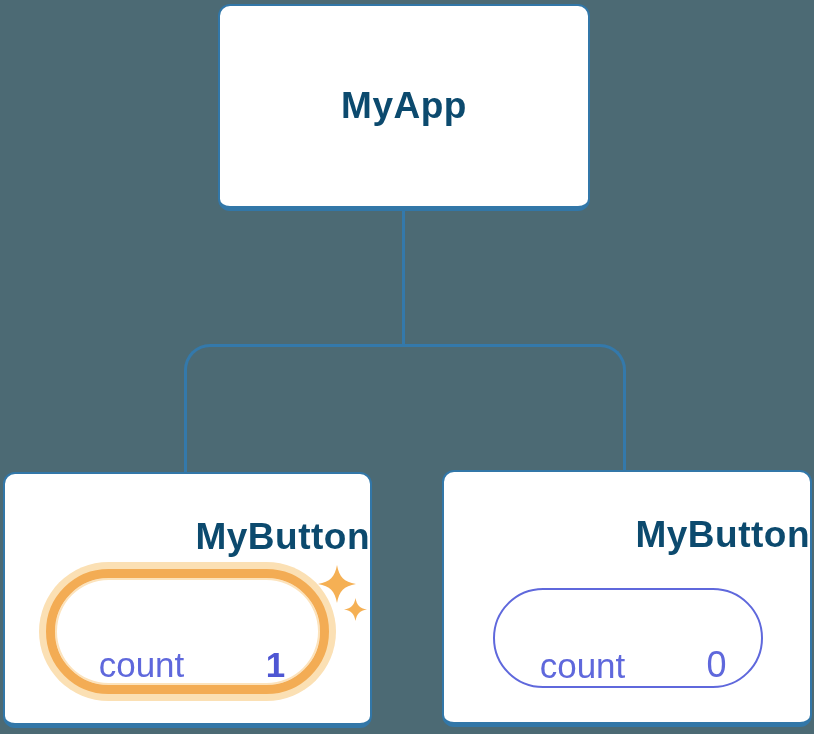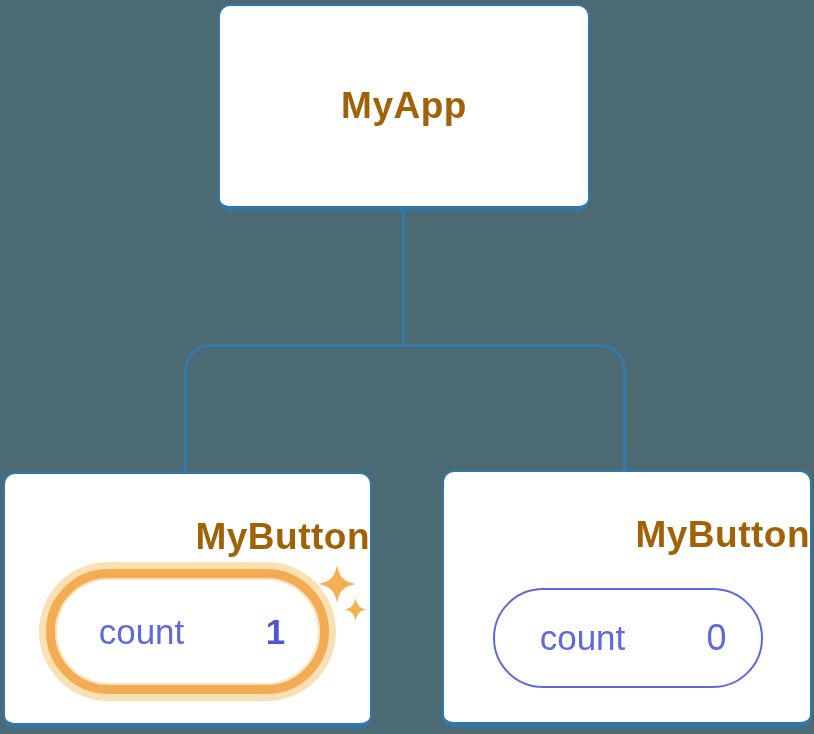--- a/index.html
+++ b/index.html
@@ -60,39 +60,39 @@
     width: 369px;
     height: 256px;
   }
   .card-child-right {
     left: 442px;
     top: 470px;
     width: 370px;
     height: 257px;
   }
   .node-title {
-    color: #a16207;
+    color: #0c4a6e;
     font-size: 37px;
     font-weight: 700;
     letter-spacing: 0.5px;
   }
   .child-title {
     position: absolute;
     left: 0;
     right: 0;
     top: 42px;
     text-align: right;
   }
 
   
   .pill {
     position: absolute;
     box-sizing: border-box;
     display: flex;
-    align-items: center;
+    align-items: flex-end;
     background: #ffffff;
   }
   .pill-plain {
     left: 49px;
     top: 116px;
     width: 270px;
     height: 100px;
     border: 2px solid #5F68DC;
     border-radius: 50px;
   }

